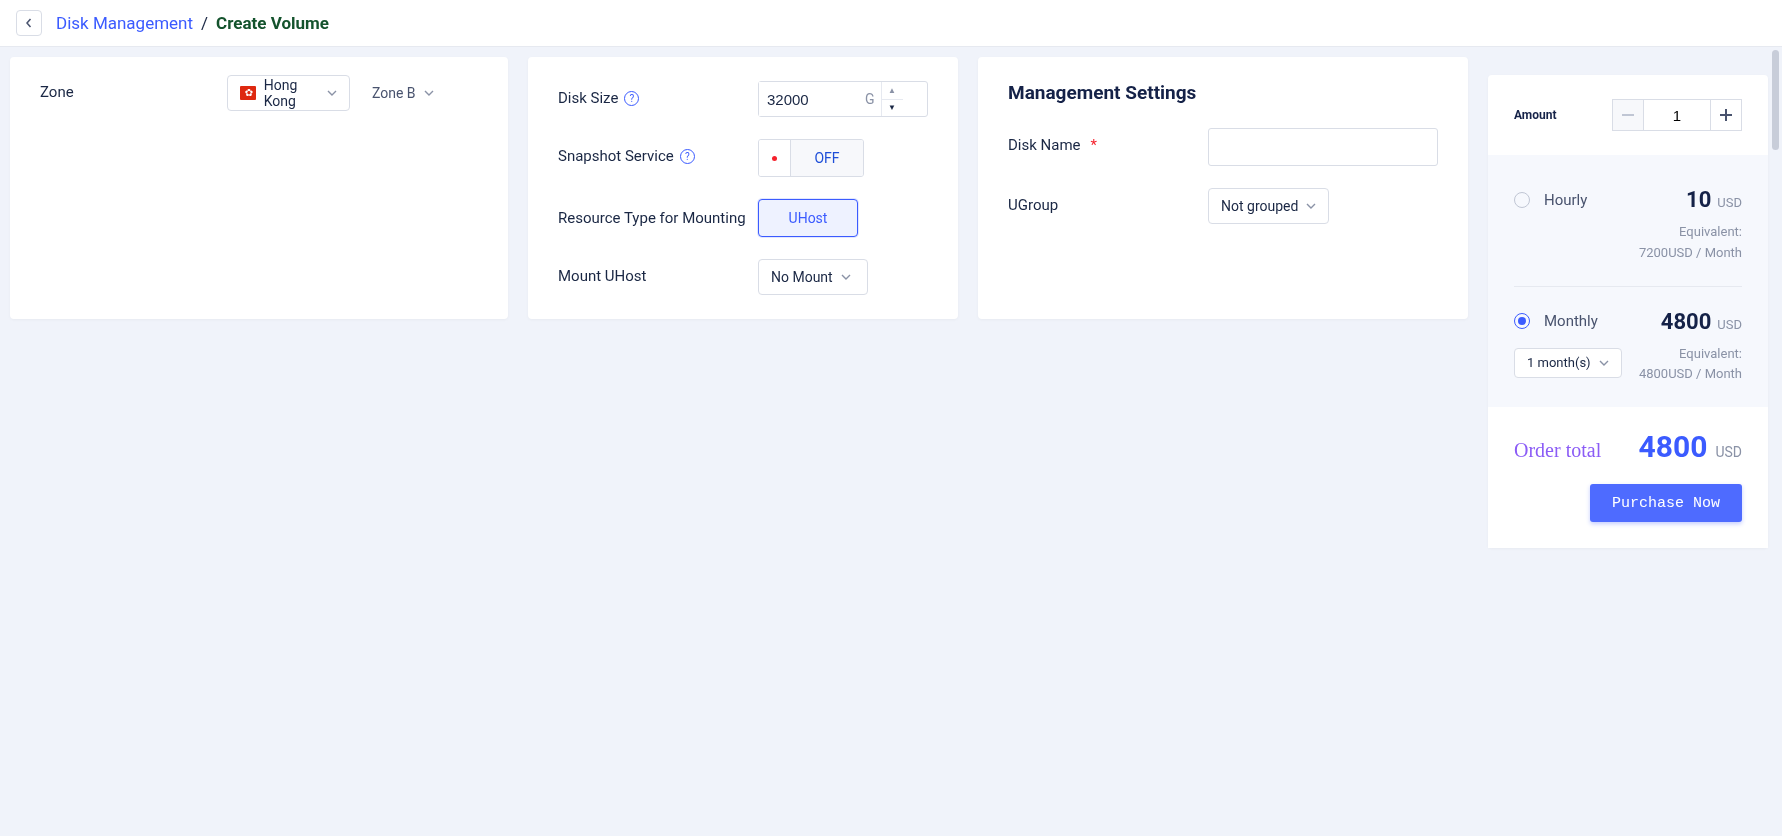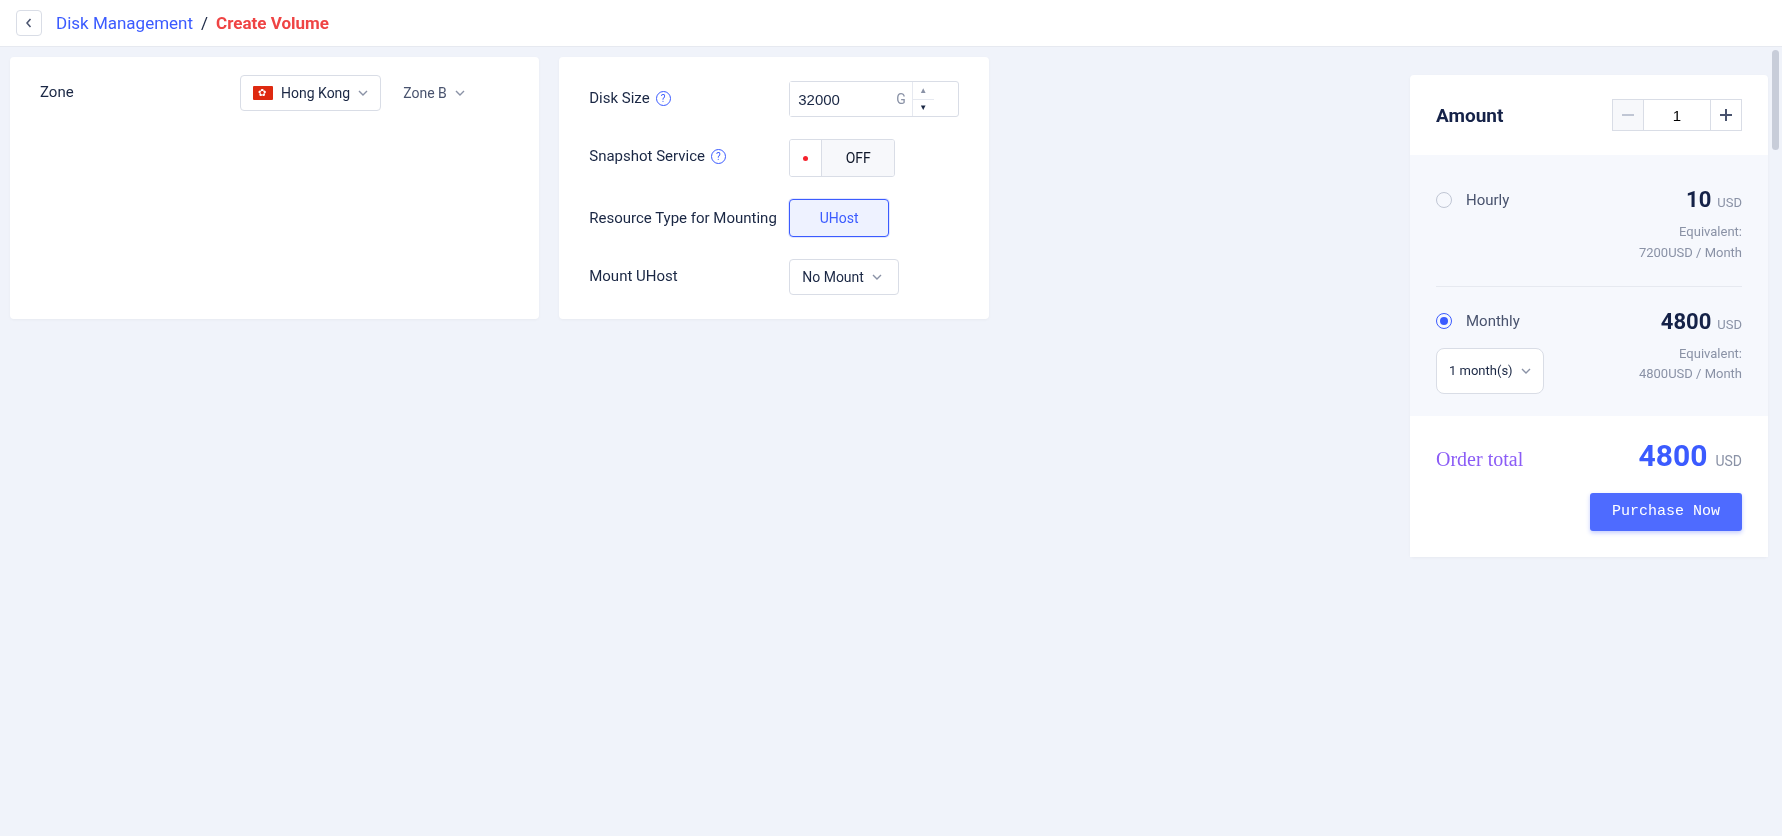--- a/index.html
+++ b/index.html
@@ -24,21 +24,21 @@
   border-radius: 4px;
   background: #fff;
   display: flex;
   align-items: center;
   justify-content: center;
   cursor: pointer;
 }
 .breadcrumb { display: flex; align-items: center; gap: 8px; font-size: 17px; }
 .breadcrumb-link { color: #3b5bff; cursor: pointer; }
 .breadcrumb-sep { color: #1a2744; }
-.breadcrumb-current { font-weight: 700; color: #ef4444; }
+.breadcrumb-current { font-weight: 700; color: #14532d; }
 
 .page-body {
   display: flex;
   align-items: flex-start;
   gap: 20px;
   padding: 10px 0 10px 10px;
 }
 .left-col { flex: 1; display: flex; gap: 20px; }
 .right-col { width: 372px; position: relative; padding-top: 18px; padding-right: 14px; }
 
@@ -118,33 +118,33 @@
 .spin.up { border-bottom:1px solid #e6e9f0; color:#8a92a6; }
 .spin.down { background:#fff; color:#1a2744; }
 
 .toggle {
   display:flex; align-items:center; border:1px solid #d9dde6; border-radius:3px; height:38px; width:106px; overflow:hidden; cursor:pointer;
 }
 .toggle-knob {
   width:32px; height:100%; display:flex; align-items:center; justify-content:center; background:#fff; border-right:1px solid #d9dde6;
 }
 .toggle-knob-dot { width:5px; height:5px; background:#f5222d; border-radius:50%; }
-.toggle-label { flex:1; text-align:center; color:#0f172a; background:#f7f8fb; height:100%; display:flex; align-items:center; justify-content:center;}
+.toggle-label { flex:1; text-align:center; color:#1d4ed8; background:#f7f8fb; height:100%; display:flex; align-items:center; justify-content:center;}
 
 .text-input {
   height:38px; border:1px solid #d9dde6; border-radius:3px; padding:0 10px; width:230px; outline:none; font-size:14px;
 }
 
 
 .summary-card {
   background:#fff; border-radius:4px; box-shadow: 0 1px 3px rgba(0,0,0,0.04);
   display:flex; flex-direction:column;
 }
 .summary-top { padding: 24px 26px; display:flex; align-items:center; justify-content:space-between; }
-.summary-title { font-size:19px; font-weight:700; color:#152248; }
+.summary-title { font-size:12px; font-weight:700; color:#152248; }
 .qty-group { display:flex; }
 .qty-btn {
   width:32px; height:32px; border:1px solid #d9dde6; background:#fff; display:flex; align-items:center; justify-content:center; cursor:pointer;
 }
 .qty-btn.disabled { color:#c0c6d4; background:#f7f8fb; cursor:default; }
 .qty-input {
   width:66px; height:32px; border:1px solid #d9dde6; border-left:none; border-right:none; text-align:center; font-size:15px; outline:none;
 }
 .billing-section {
   background:#f6f8fd; padding: 10px 26px 0 26px;
@@ -158,21 +158,21 @@
   width:16px; height:16px; border:1px solid #c0c6d4; border-radius:50%; display:inline-flex; align-items:center; justify-content:center; cursor:pointer;
 }
 .radio.checked { border-color:#3b5bff; }
 .radio.checked::after { content:""; width:8px; height:8px; background:#3b5bff; border-radius:50%; }
 .billing-name { color:#49536e; font-size:15px; }
 .billing-price { display:flex; align-items:baseline; gap:6px; }
 .price-num { font-size:22px; font-weight:700; color:#152248; }
 .price-unit { color:#8a92a6; font-size:13px; }
 .billing-equiv { text-align:right; color:#8a92a6; font-size:13px; margin-top:10px; line-height:1.6; }
 .duration-select { margin-top:14px; }
-.duration-select .select-box { height:46px; font-size:13px; min-width:100px;border-radius:8px;}
+.duration-select .select-box { height:30px; font-size:13px; min-width:100px;}
 
 .total-section {
   background:#fff; padding: 22px 26px 26px 26px; display:flex; flex-direction:column; gap:20px;
 }
 .total-row { display:flex; align-items:baseline; justify-content:space-between; }
 .total-label { color:#8b5cf6; font-size:20px;font-family:Liberation Serif, serif; }
 .total-amount { display:flex; align-items:baseline; gap:8px; }
 .total-num { font-size:30px; font-weight:700; color:#3b5bff; }
 .total-unit { color:#8a92a6; font-size:14px; }
 .purchase-btn {
@@ -280,20 +280,43 @@
           <span>No Mount</span>
           <span class="chev">
             <svg width="10" height="6" viewBox="0 0 10 6">
                 <path d="M1 1 L5 5 L9 1" stroke="#8a92a6" stroke-width="1.4" fill="none"></path>
               </svg>
           </span>
         </div>
       </div>
     </div>
 
+    <div class="card">
+      <div class="section-title">Management Settings</div>
+
+      <div class="form-row">
+        <div class="form-label">
+          <span>Disk Name</span>
+          <span class="req">*</span>
+        </div>
+        <input class="text-input" value="" style="">
+      </div>
+
+      <div class="form-row">
+        <div class="form-label">UGroup</div>
+        <div class="select-box">
+          <span>Not grouped</span>
+          <span class="chev">
+            <svg width="10" height="6" viewBox="0 0 10 6">
+                <path d="M1 1 L5 5 L9 1" stroke="#8a92a6" stroke-width="1.4" fill="none"></path>
+              </svg>
+          </span>
+        </div>
+      </div>
+    </div>
 
   </div>
 
   <div class="right-col">
     <div class="summary-card">
 
       <div class="summary-top">
         <div class="summary-title">Amount</div>
         <div class="qty-group">
           <div class="qty-btn disabled">

